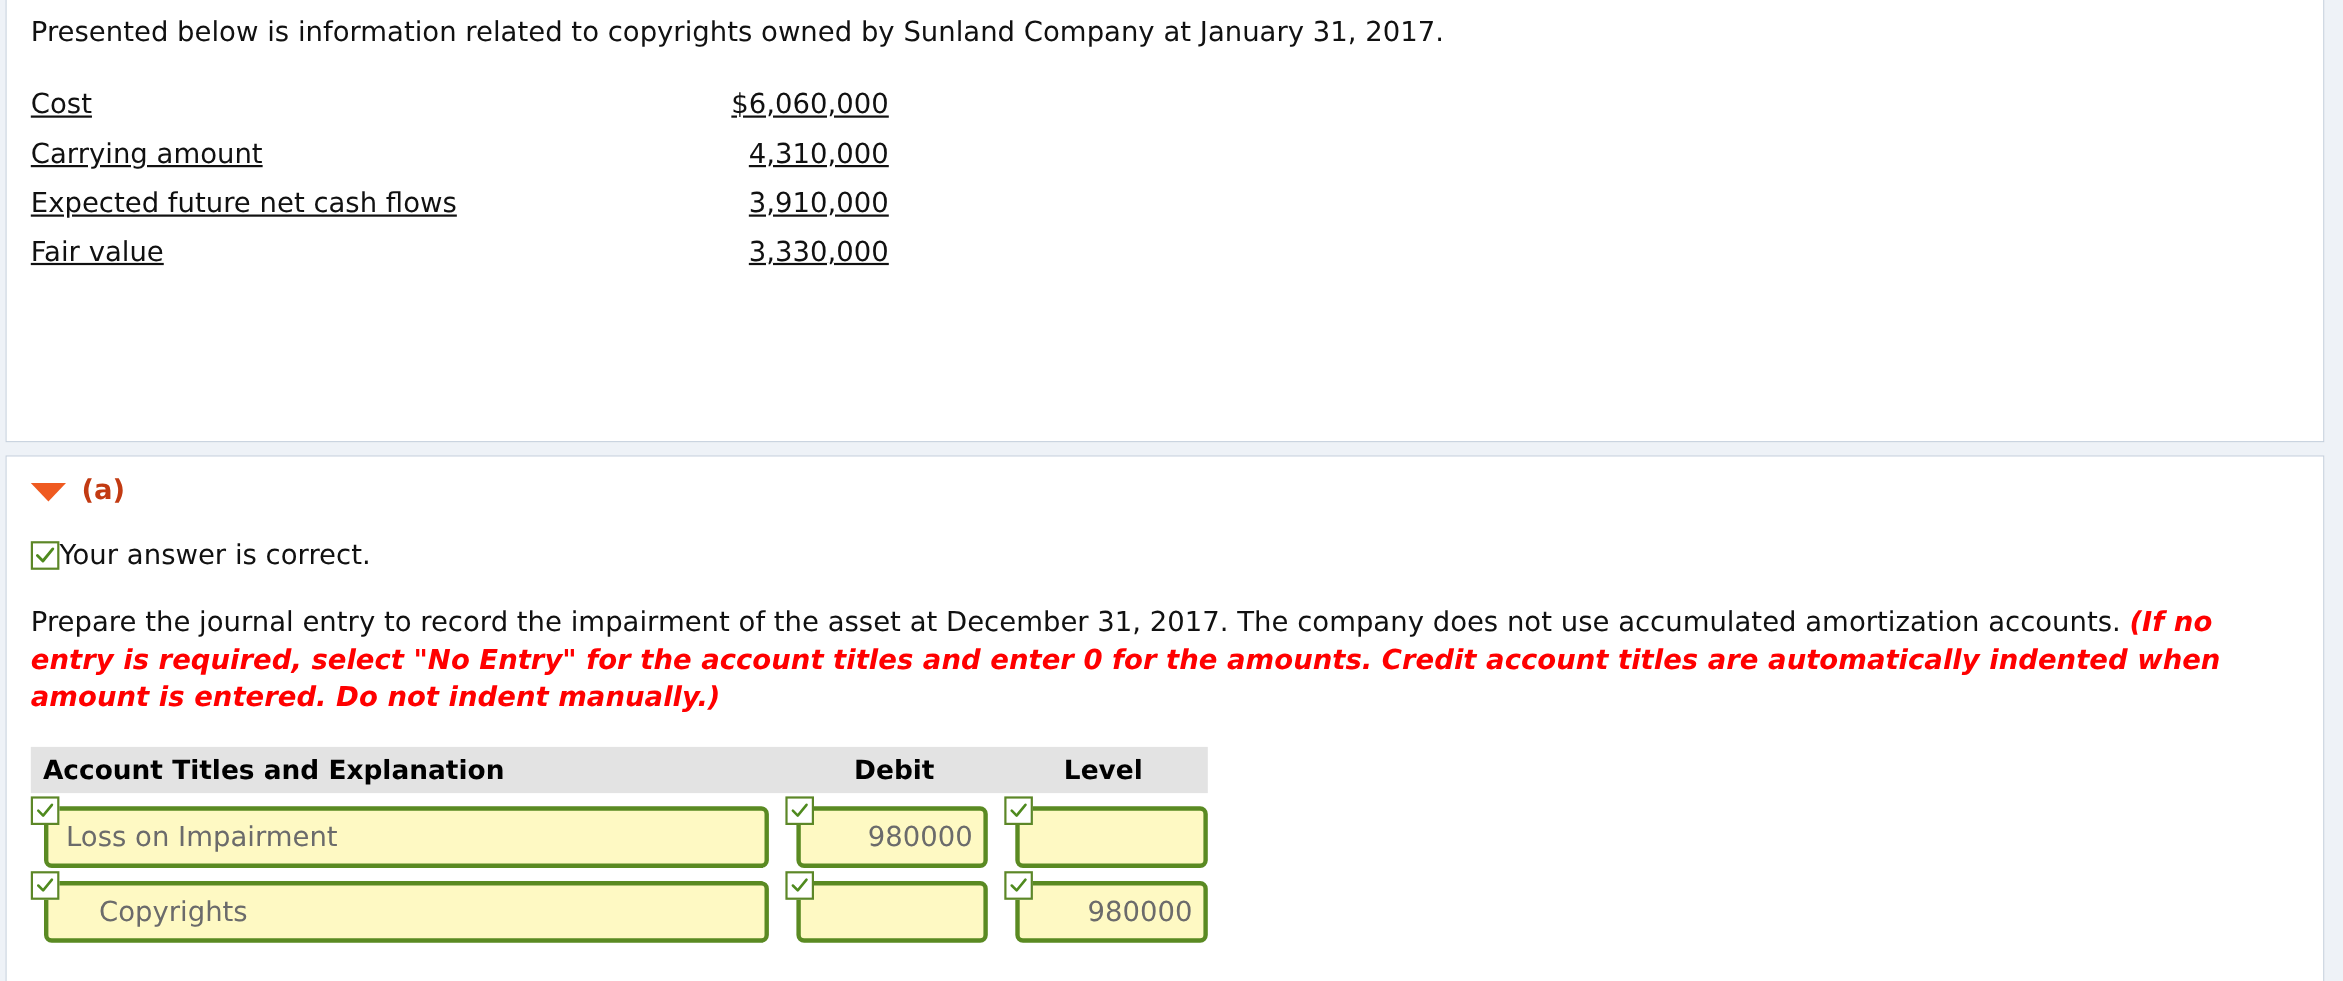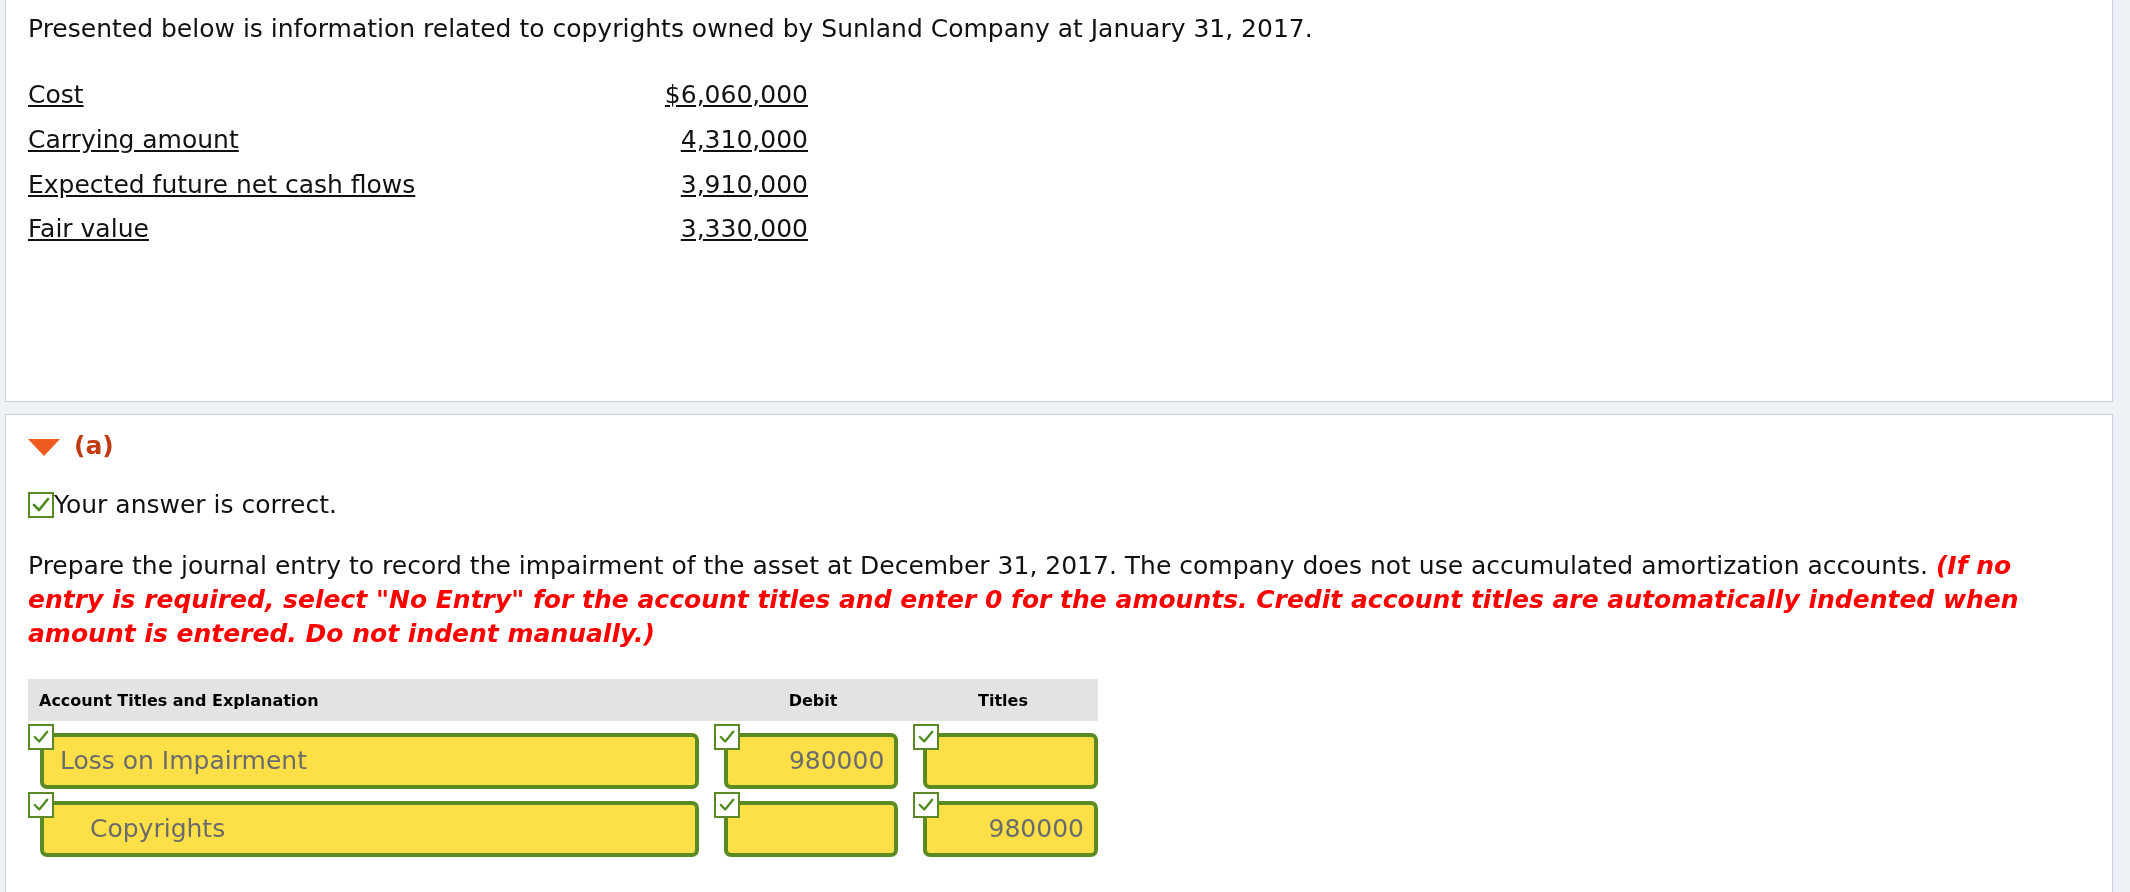--- a/index.html
+++ b/index.html
@@ -147,21 +147,21 @@
   .journal {
     margin-top: 28px;
     width: 1070px;
   }
   .j-head {
     display: flex;
     background: #e3e3e3;
     height: 42px;
     align-items: center;
     font-weight: bold;
-    font-size: 16px;
+    font-size: 24px;
     color: #000000;
   }
   .j-head .c-account { width: 690px; padding-left: 11px; box-sizing: border-box; }
   .j-head .c-debit   { width: 190px; text-align: center; }
   .j-head .c-credit  { width: 190px; text-align: center; }
 
   .j-row {
     display: flex;
     align-items: flex-start;
     margin-top: 3px;
@@ -171,21 +171,21 @@
     position: relative;
     box-sizing: border-box;
   }
   .cell.c-account { width: 690px; }
   .cell.c-debit   { width: 190px; margin-left: 15px; }
   .cell.c-credit  { width: 190px; margin-left: 15px; }
 
   .field {
     border: 4px solid #5a8a22;
     border-radius: 7px;
-    background: #fde047;
+    background: #fef9c3;
     height: 56px;
     line-height: 48px;
     box-sizing: border-box;
     font-size: 25px;
     color: #6b6b6b;
     padding: 0 12px;
     margin-left: 12px;
     margin-top: 9px;
     overflow: hidden;
     white-space: nowrap;
@@ -263,21 +263,21 @@
       <span class="correct-text">Your answer is correct.</span>
     </div>
 
     <p class="prepare"><span>Prepare the journal entry to record the impairment of the asset at December 31, 2017. The company does not use accumulated amortization accounts. </span><span class="hint">(If no entry is required, select "No Entry" for the account titles and enter 0 for the amounts. Credit account titles are automatically indented when amount is entered. Do not indent manually.)</span></p>
 
     <div class="journal">
 
       <div class="j-head">
         <div class="c-account">Account Titles and Explanation</div>
         <div class="c-debit">Debit</div>
-        <div class="c-credit">Titles</div>
+        <div class="c-credit">Level</div>
       </div>
 
       <div class="j-row">
         <div class="cell c-account">
           <span class="badge">
             <svg width="16" height="16" viewBox="0 0 18 18" aria-hidden="true">
               <polyline points="2,9 7,14 16,3" fill="none" stroke="#4f8a1e" stroke-width="2.6" stroke-linecap="round" stroke-linejoin="round"></polyline>
             </svg>
           </span>
           <div class="field">Loss on Impairment</div>

